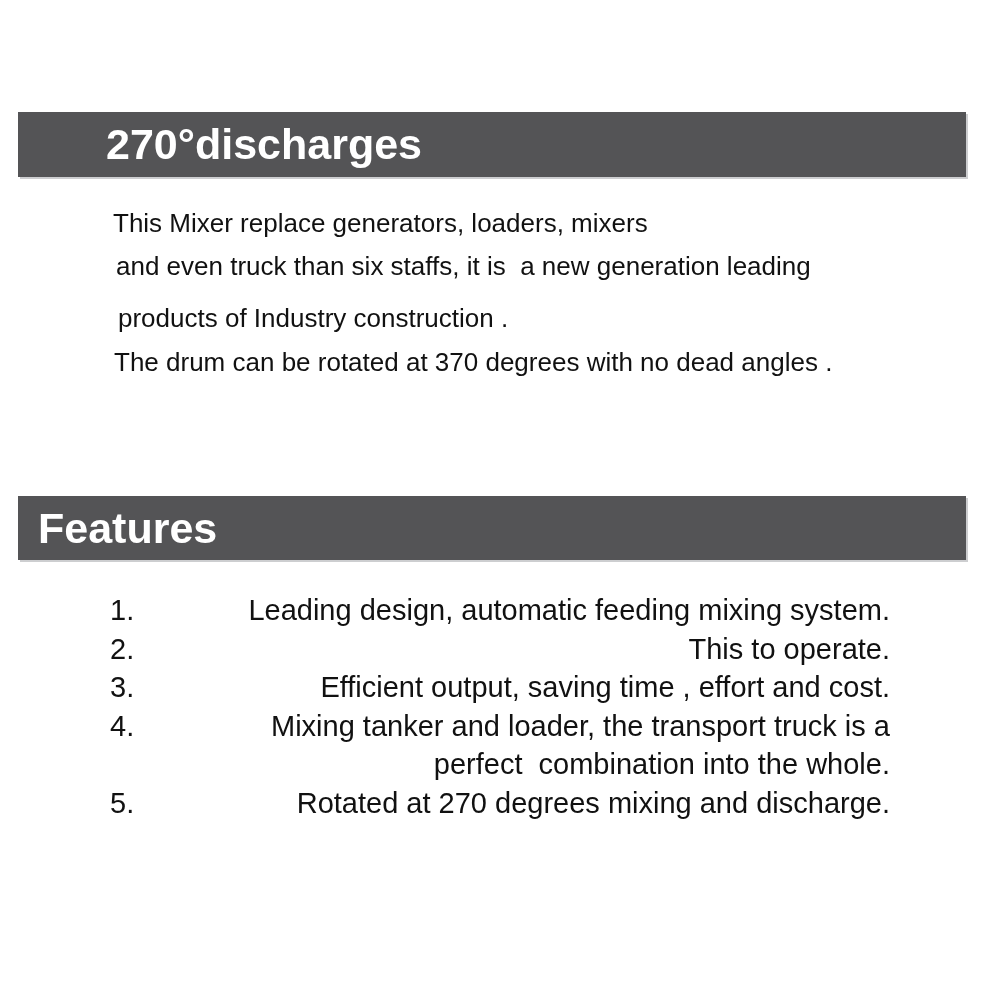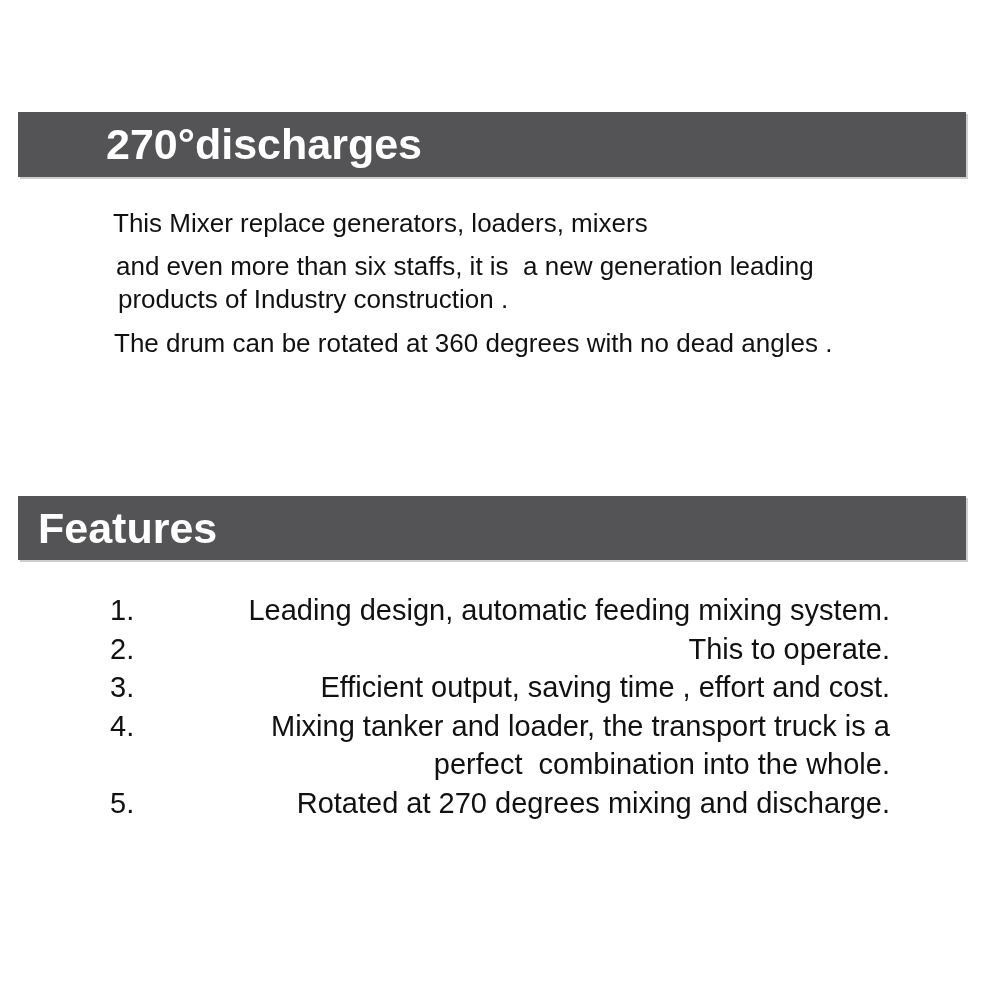--- a/index.html
+++ b/index.html
@@ -37,21 +37,21 @@
   .intro{
     position:absolute;
     left:113px;
     top:207px;
     width:840px;
     font-size:26px;
     line-height:33px;
   }
   .intro .line{white-space:pre-wrap;}
   .intro .l2{margin-top:10px;margin-left:3px;}
-  .intro .l3{margin-left:5px;}
+  .intro .l3{margin-top:19px;margin-left:5px;}
   .intro .l4{margin-top:11px;margin-left:1px;}
 
   .features-list{
     position:absolute;
     left:110px;
     top:591px;
     width:780px;
     font-size:29px;
     line-height:38.5px;
   }
@@ -71,23 +71,23 @@
 <body>
 
 <div class="page">
 
   <div class="banner" id="banner-discharges">
     <span class="banner-title">270°discharges</span>
   </div>
 
   <div class="intro">
     <div class="line l1">This Mixer replace generators, loaders, mixers</div>
-    <div class="line l2">and even more than six staffs, it is  a new generation leading</div>
+    <div class="line l2">and even truck than six staffs, it is  a new generation leading</div>
     <div class="line l3">products of Industry construction .</div>
-    <div class="line l4">The drum can be rotated at 360 degrees with no dead angles .</div>
+    <div class="line l4">The drum can be rotated at 370 degrees with no dead angles .</div>
   </div>
 
   <div class="banner" id="banner-features">
     <span class="banner-title">Features</span>
   </div>
 
   <div class="features-list">
     <div class="feature-item">
       <span class="feature-num">1.</span>
       <span class="feature-text">Leading design, automatic feeding mixing system.</span>

